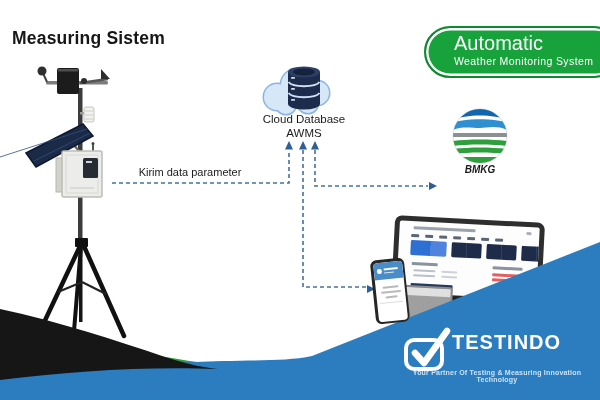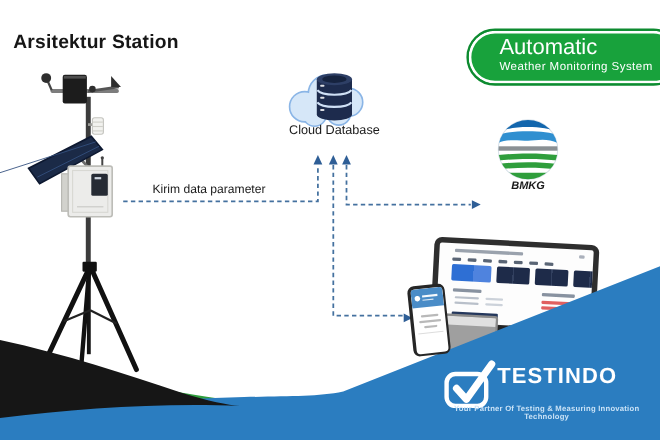--- a/index.html
+++ b/index.html
@@ -68,21 +68,21 @@
   .brand{left:402px;top:326px;width:192px;height:56px;z-index:5;color:#fff;}
   .brand-name{position:absolute;left:50px;top:5px;font-size:20px;font-weight:800;letter-spacing:1px;}
   .brand-tag{position:absolute;left:0px;top:43px;width:190px;text-align:center;
              font-size:7px;font-weight:700;color:#c9e2f6;letter-spacing:.2px;}
 </style>
 </head>
 <body>
 
 <div class="canvas">
 
-  <div class="abs page-title">Arsitektur Station</div>
+  <div class="abs page-title">Measuring Sistem</div>
 
   <div class="abs badge">
     <span class="badge-title">Automatic</span>
     <span class="badge-sub">Weather Monitoring System</span>
   </div>
 
   <svg class="abs layer z1" viewBox="0 0 600 400">
 
     <g>
       <rect x="78" y="88" width="4.5" height="154" fill="#3c3c3c"></rect>
@@ -177,20 +177,21 @@
     <g fill="#2e5e96">
       <polygon points="289,141 285,149.5 293,149.5"></polygon>
       <polygon points="303,141 299,149.5 307,149.5"></polygon>
       <polygon points="315,141 311,149.5 319,149.5"></polygon>
       <polygon points="375,289 367,285 367,293"></polygon>
       <polygon points="437,186 429,182 429,190"></polygon>
     </g>
   </svg>
 
   <div class="abs lbl cloud-lbl1">Cloud Database</div>
+  <div class="abs lbl cloud-lbl2">AWMS</div>
   <div class="abs lbl kirim1">Kirim data parameter</div>
   <div class="abs lbl bmkg-name">BMKG</div>
 
   <div class="abs laptop">
     <div class="lap-screen">
       <div class="l-bar" style="left:14px;top:5px;width:62px;height:3px;background:#9aa2ad"></div>
       <div class="l-bar" style="right:8px;top:5px;width:5px;height:3px;background:#aab0bb"></div>
       <div class="menu-row">
         <span></span>
           <span></span>

